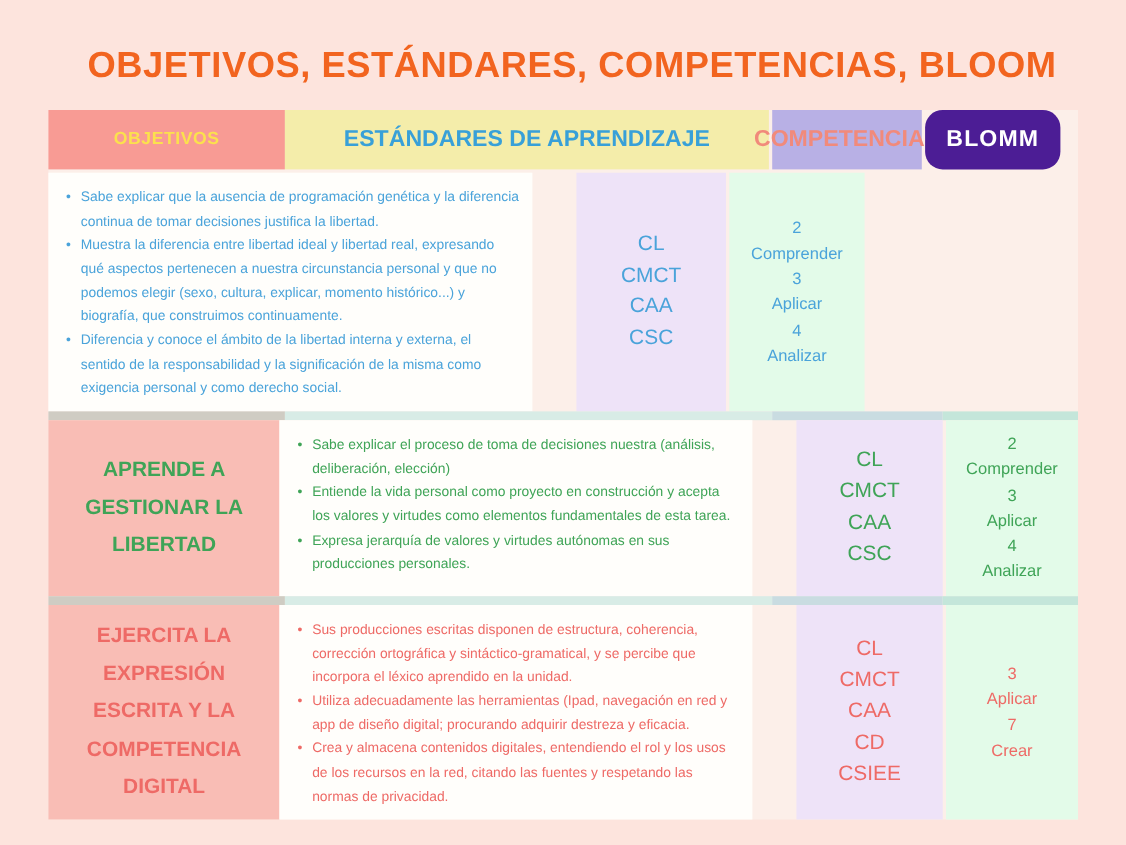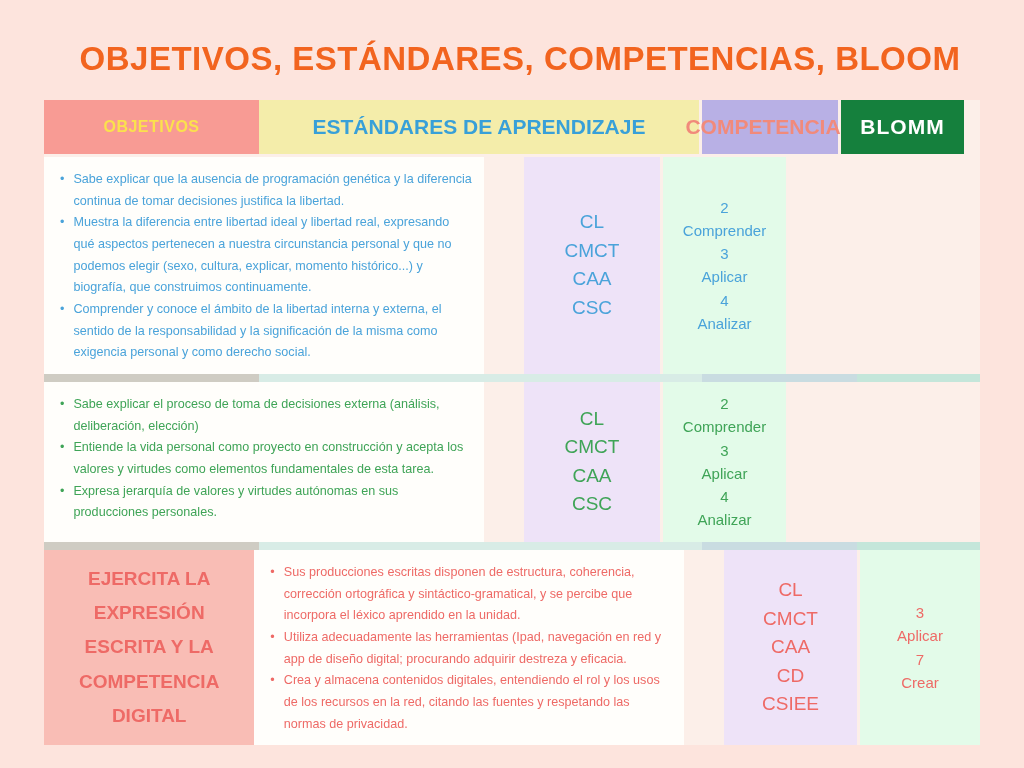--- a/index.html
+++ b/index.html
@@ -31,21 +31,21 @@
     display: flex; align-items: center; justify-content: center;
     font-weight: bold; font-size: 21px; text-align: center;
   }
   .c1 { width: 215px; }
   .c2 { width: 440px; }
   .c3 { width: 136px; margin-left: 3px; }
   .c4 { width: 123px; margin-left: 3px; }
   .h1 { background: #f89b94; color: #fbe14d; font-size: 16px; letter-spacing: 0.5px; }
   .h2 { background: #f4edaa; color: #38a0d8; }
   .h3 { background: #b8b0e5; color: #f18a7b; }
-  .h4 { background: #15803d; color: #ffffff; letter-spacing: 1px; }
+  .h4 { background: #4c1d95; color: #ffffff; letter-spacing: 1px; border-radius: 16px; }
 
   .row-1 { min-height: 210px; }
   .row-2 { min-height: 160px; }
   .row-3 { min-height: 184px; }
 
   .accent-blue  { color: #4aa3da; }
   .accent-green { color: #3fa457; }
   .accent-coral { color: #ee6a66; border-radius: 16px; }
 
   .label-cell {
@@ -102,21 +102,21 @@
       <div class="bullet">
         <span class="dot">•</span>
         <span>Sabe explicar que la ausencia de programación genética y la diferencia continua de tomar decisiones justifica la libertad.</span>
       </div>
       <div class="bullet">
         <span class="dot">•</span>
         <span>Muestra la diferencia entre libertad ideal y libertad real, expresando qué aspectos pertenecen a nuestra circunstancia personal y que no podemos elegir (sexo, cultura, explicar, momento histórico...) y biografía, que construimos continuamente.</span>
       </div>
       <div class="bullet">
         <span class="dot">•</span>
-        <span>Comprender y conoce el ámbito de la libertad interna y externa, el sentido de la responsabilidad y la significación de la misma como exigencia personal y como derecho social.</span>
+        <span>Diferencia y conoce el ámbito de la libertad interna y externa, el sentido de la responsabilidad y la significación de la misma como exigencia personal y como derecho social.</span>
       </div>
     </div>
     <div class="comp-cell c3">CL
 CMCT
 CAA
 CSC</div>
     <div class="bloom-cell c4">2
 Comprender
 3
 Aplicar
@@ -125,24 +125,25 @@
   </div>
 
   <div class="sep">
     <div class="s1"></div>
       <div class="s2"></div>
       <div class="s3"></div>
       <div class="s4"></div>
   </div>
 
   <div class="row row-2 accent-green">
+    <div class="label-cell">APRENDE A GESTIONAR LA LIBERTAD</div>
     <div class="std-cell">
       <div class="bullet">
         <span class="dot">•</span>
-        <span>Sabe explicar el proceso de toma de decisiones externa (análisis, deliberación, elección)</span>
+        <span>Sabe explicar el proceso de toma de decisiones nuestra (análisis, deliberación, elección)</span>
       </div>
       <div class="bullet">
         <span class="dot">•</span>
         <span>Entiende la vida personal como proyecto en construcción y acepta los valores y virtudes como elementos fundamentales de esta tarea.</span>
       </div>
       <div class="bullet">
         <span class="dot">•</span>
         <span>Expresa jerarquía de valores y virtudes autónomas en sus producciones personales.</span>
       </div>
     </div>

